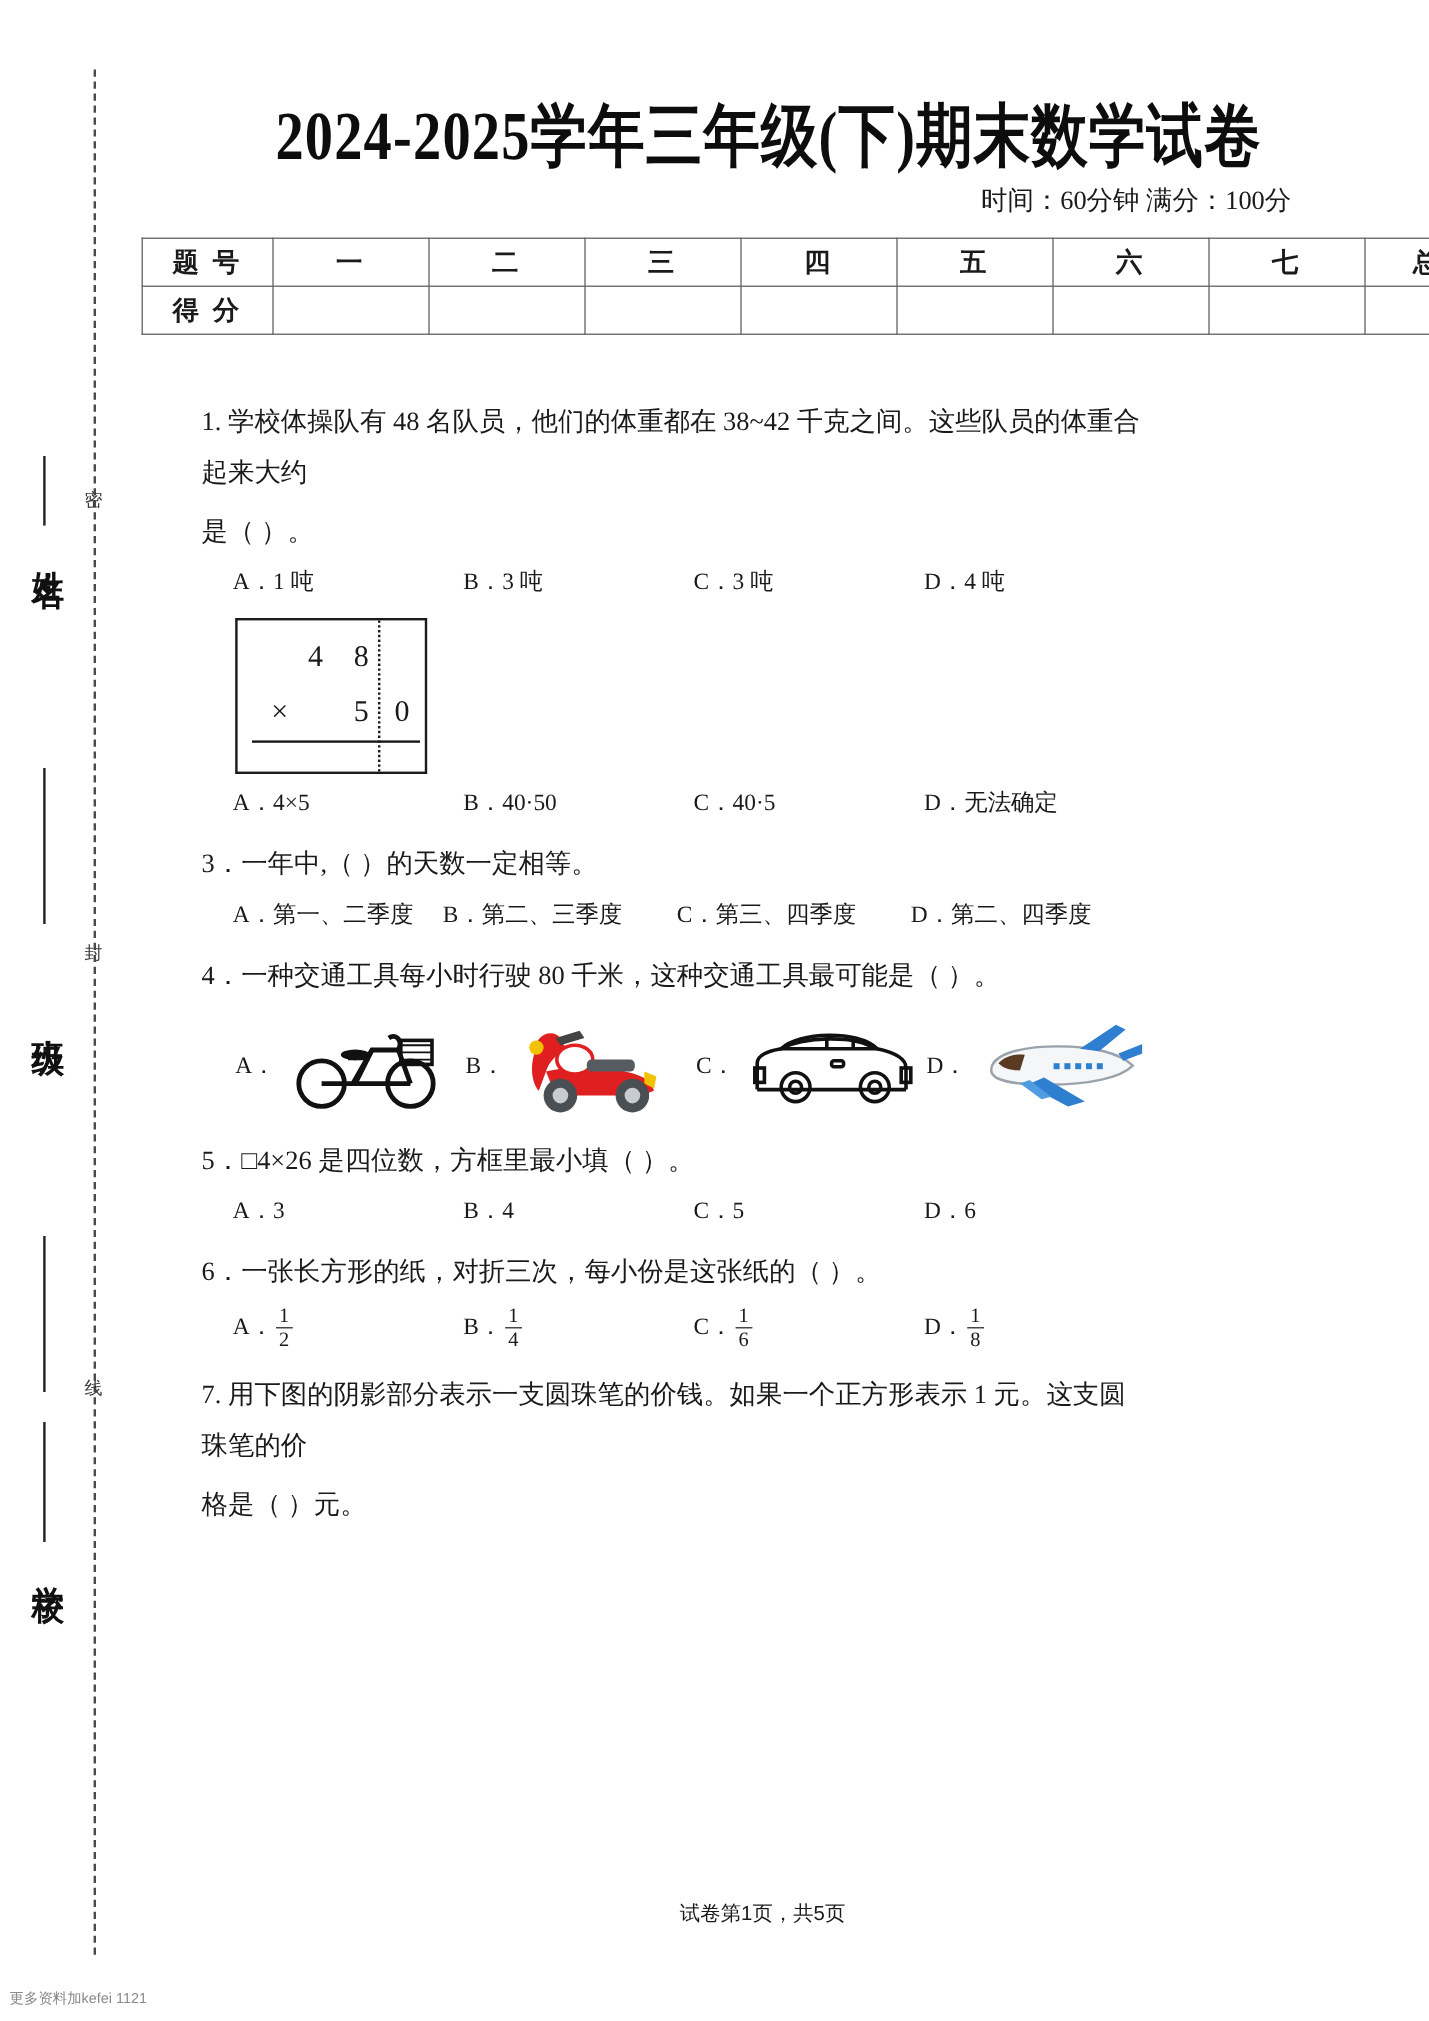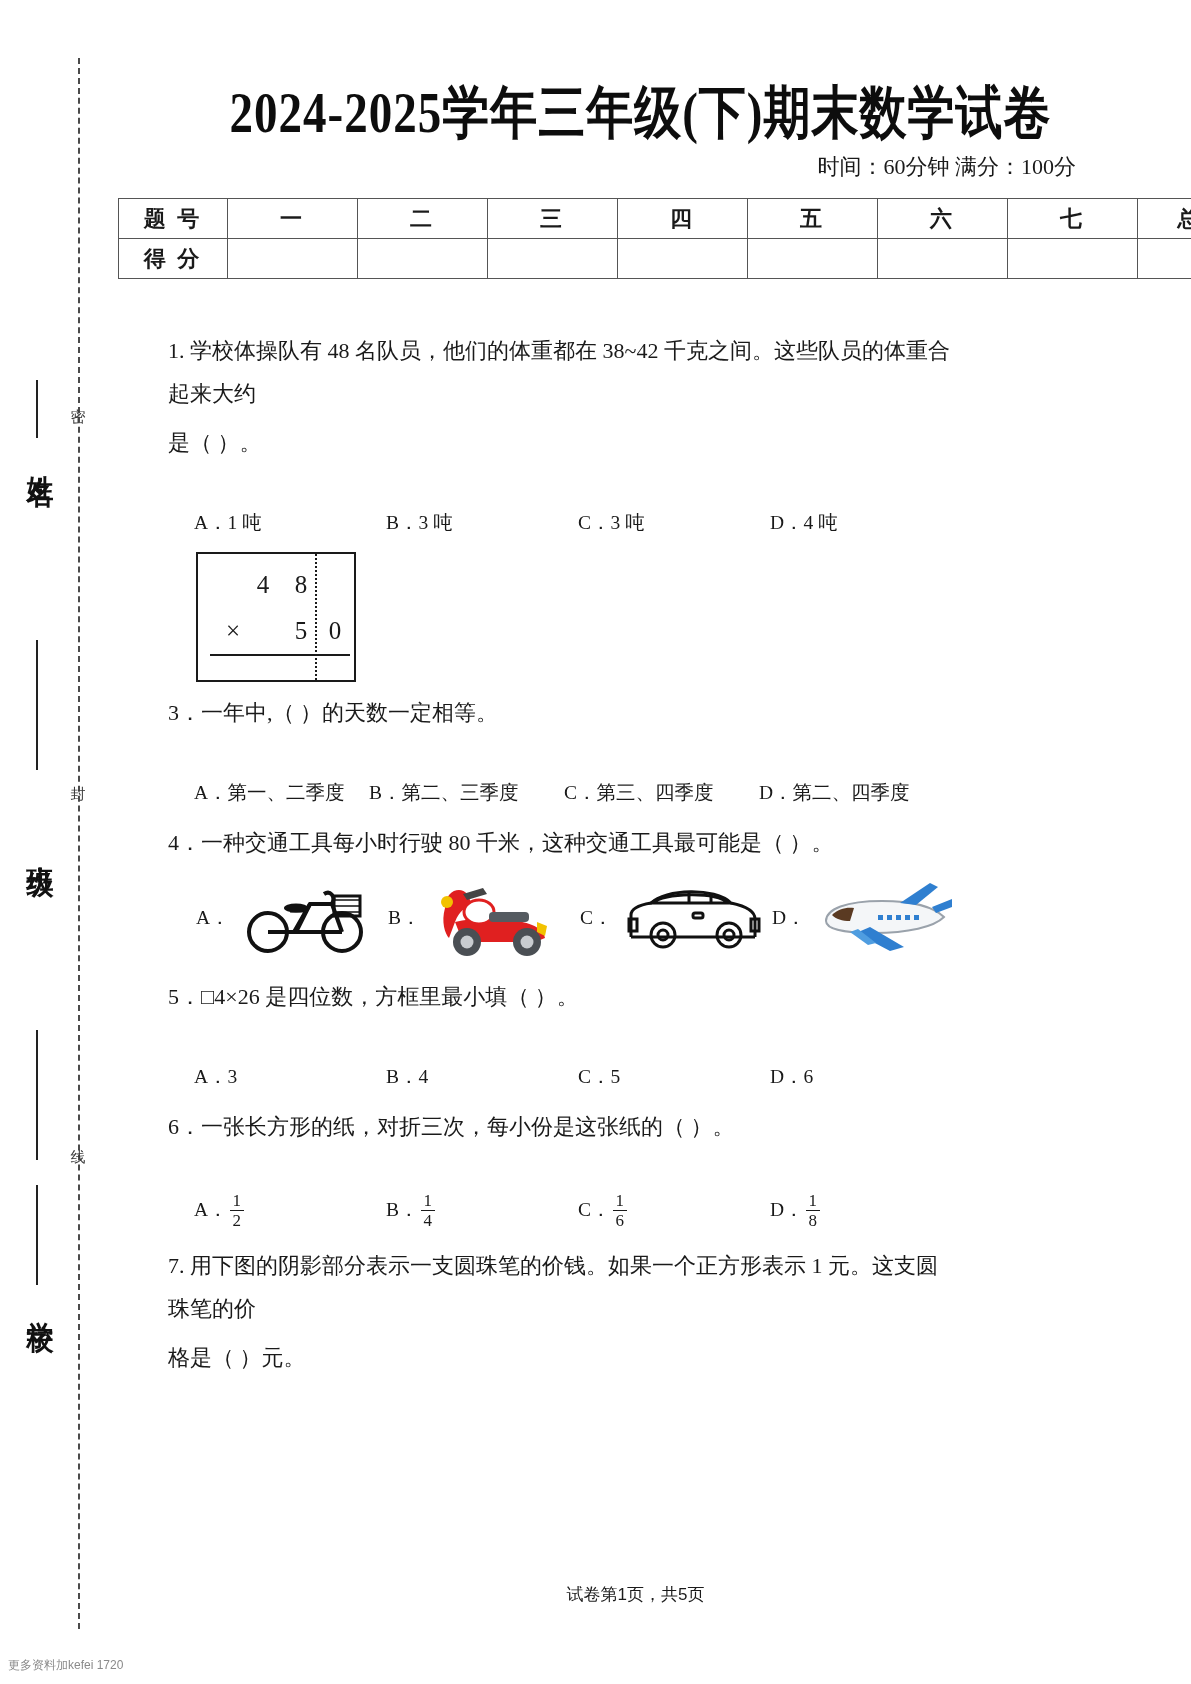--- a/index.html
+++ b/index.html
@@ -88,21 +88,21 @@
   .sec-title{
     font-weight:bold;font-size:20px;margin:0 0 14px 0;
     letter-spacing:1px;
   }
   .q{margin:0 0 6px 0;font-size:22px;line-height:1.95;}
   .opts{
     display:flex;margin:4px 0 14px 0;
     padding-left:26px;
     font-size:19.5px;
   }
-  .opts .o{flex:0 0 192px;margin-top:37px;}
+  .opts .o{flex:0 0 192px;}
   .opts .o:last-child{flex:0 0 auto;}
 
   
   .vmul{
     position:relative;
     width:160px;height:130px;
     border:2px solid #1a1a1a;
     margin:12px 0 10px 28px;
     box-sizing:border-box;
   }
@@ -233,20 +233,26 @@
       <div class="row r1">
         <span class="d c-t">4</span>
         <span class="d c-o">8</span>
       </div>
       <div class="row r2">
         <span class="d c-op">×</span>
         <span class="d c-o">5</span>
         <span class="d c-z">0</span>
       </div>
       <div class="bar"></div>
+    </div>
+    <div class="opts">
+      <div class="o">A．4×5</div>
+      <div class="o">B．40·50</div>
+      <div class="o">C．40·5</div>
+      <div class="o">D．无法确定</div>
     </div>
 
     <div class="q">3．一年中,（    ）的天数一定相等。</div>
     <div class="opts">
       <div class="o" style="flex:0 0 175px;">A．第一、二季度</div>
       <div class="o" style="flex:0 0 195px;">B．第二、三季度</div>
       <div class="o" style="flex:0 0 195px;">C．第三、四季度</div>
       <div class="o">D．第二、四季度</div>
     </div>
 
@@ -361,15 +367,15 @@
         <span>D．</span><span class="frac"><span class="num">1</span><span class="den">8</span></span>
       </div>
     </div>
 
     <div class="q">7. 用下图的阴影部分表示一支圆珠笔的价钱。如果一个正方形表示 1 元。这支圆珠笔的价</div>
     <div class="q">格是（    ）元。</div>
 
   </div>
 
   <div class="footer">试卷第1页，共5页</div>
-  <div class="watermark">更多资料加kefei 1720</div>
+  <div class="watermark">更多资料加kefei 1121</div>
 
 </div>
 
 </body></html>

